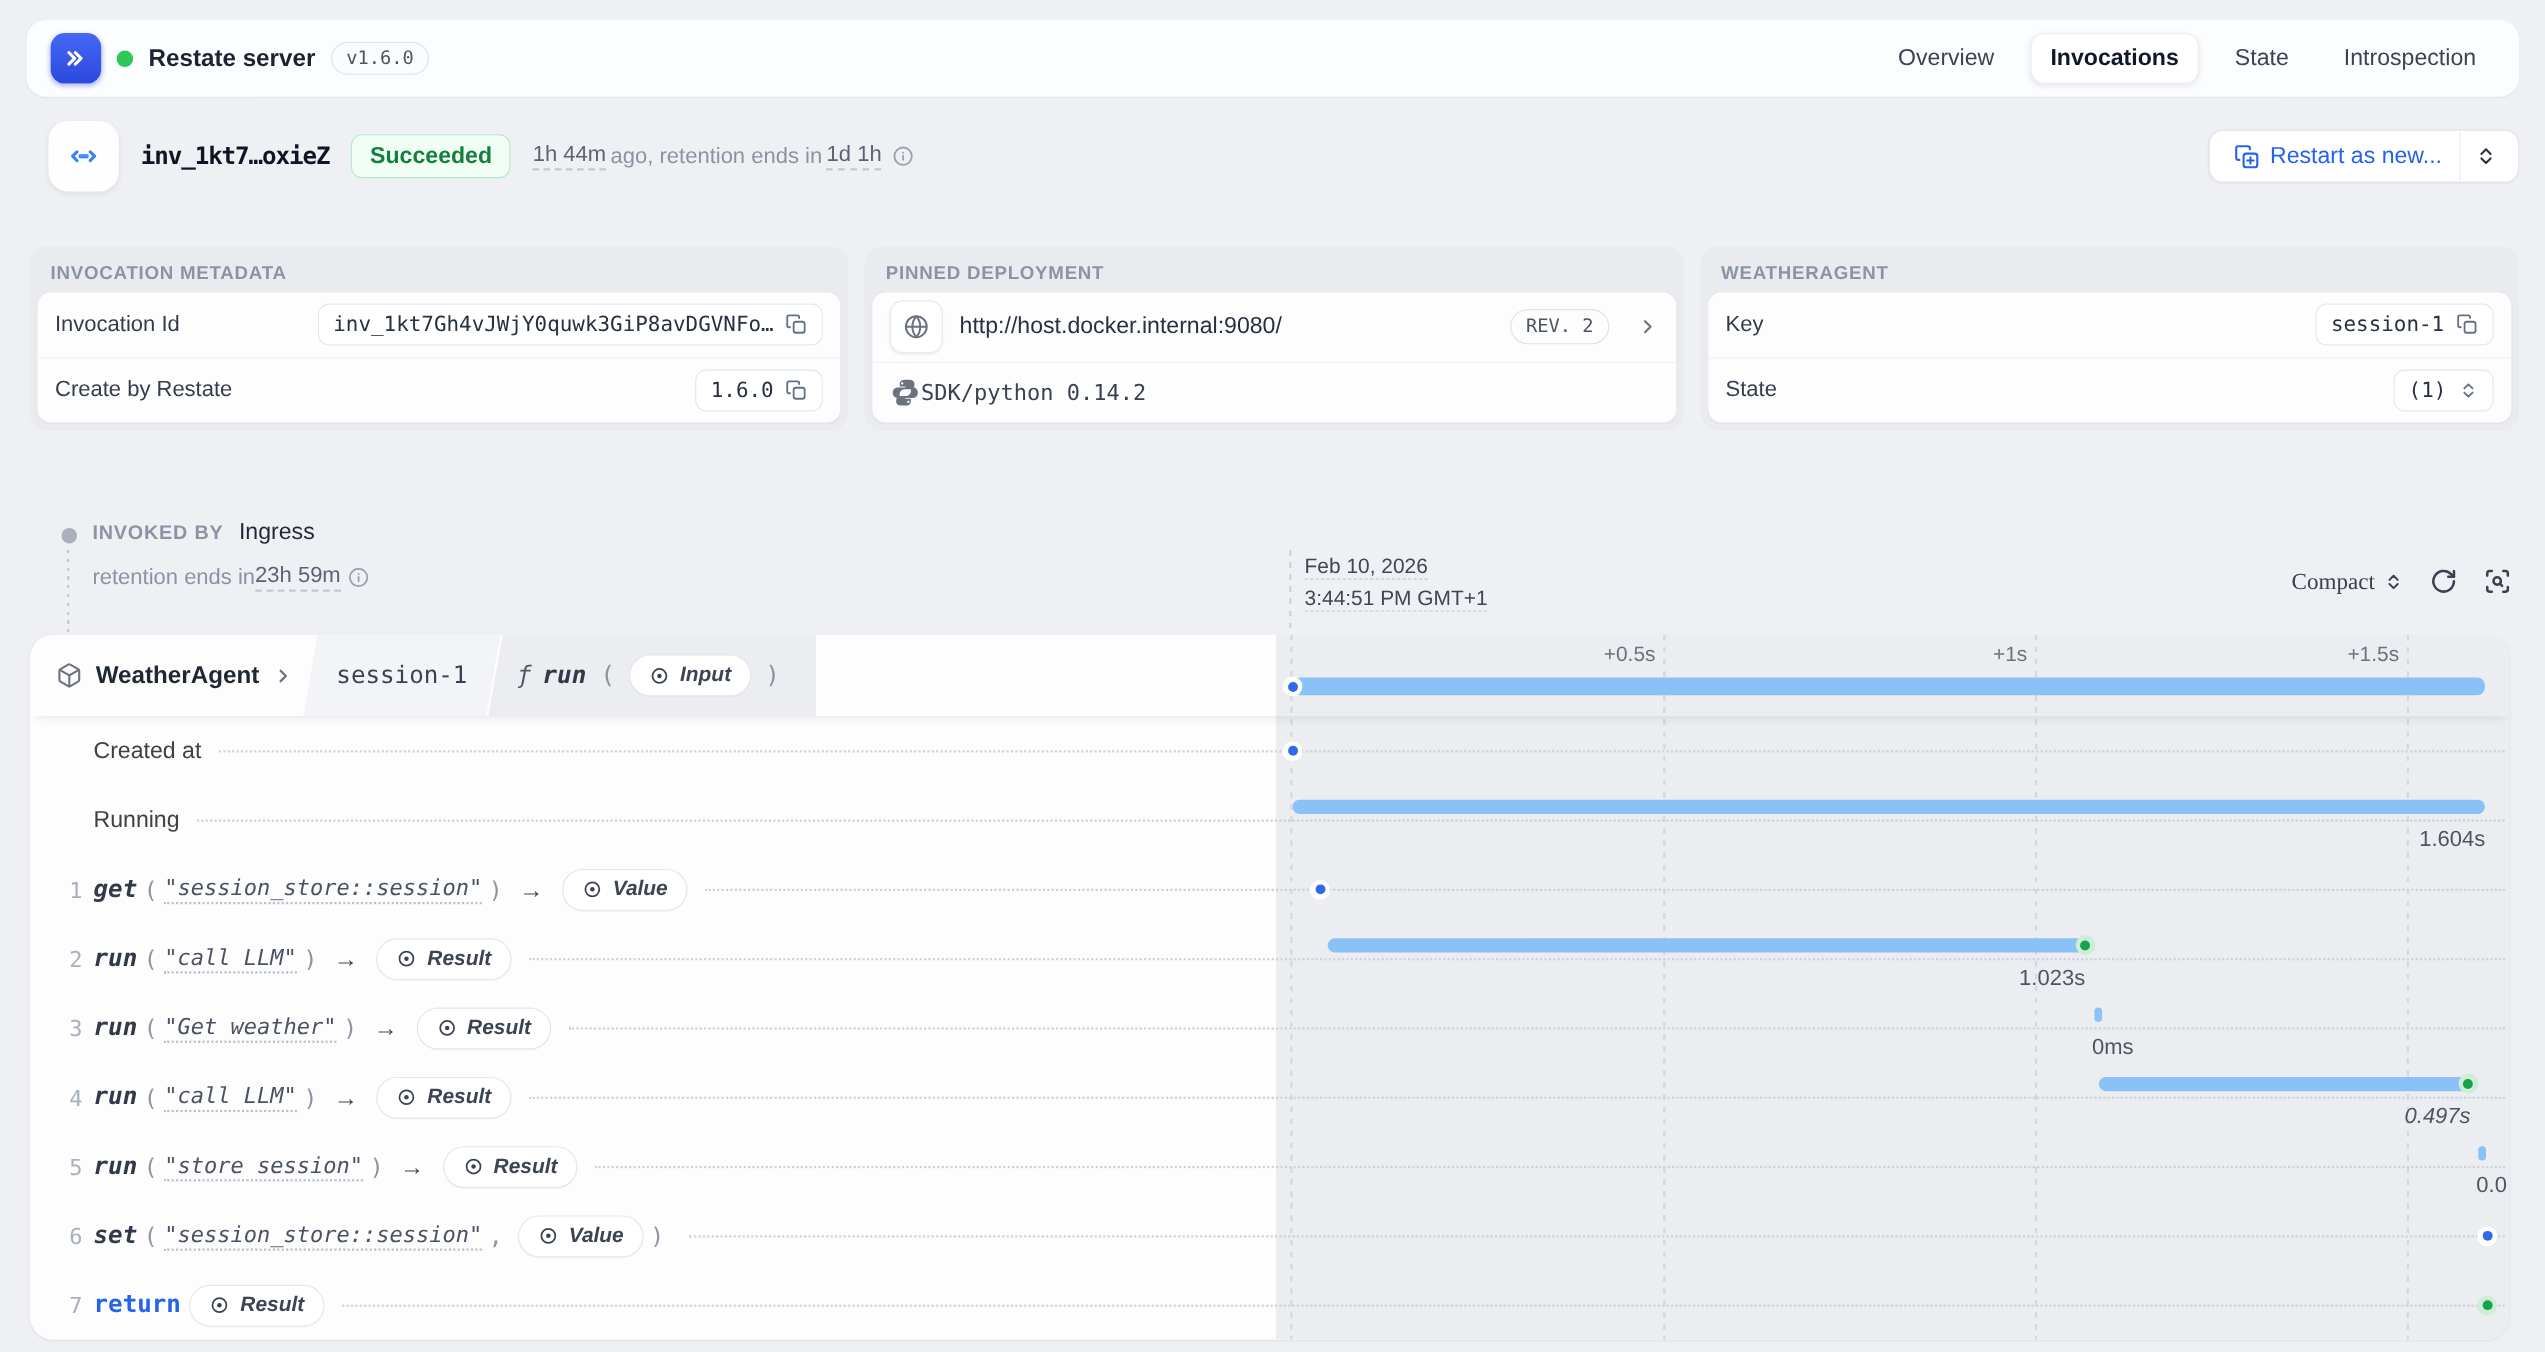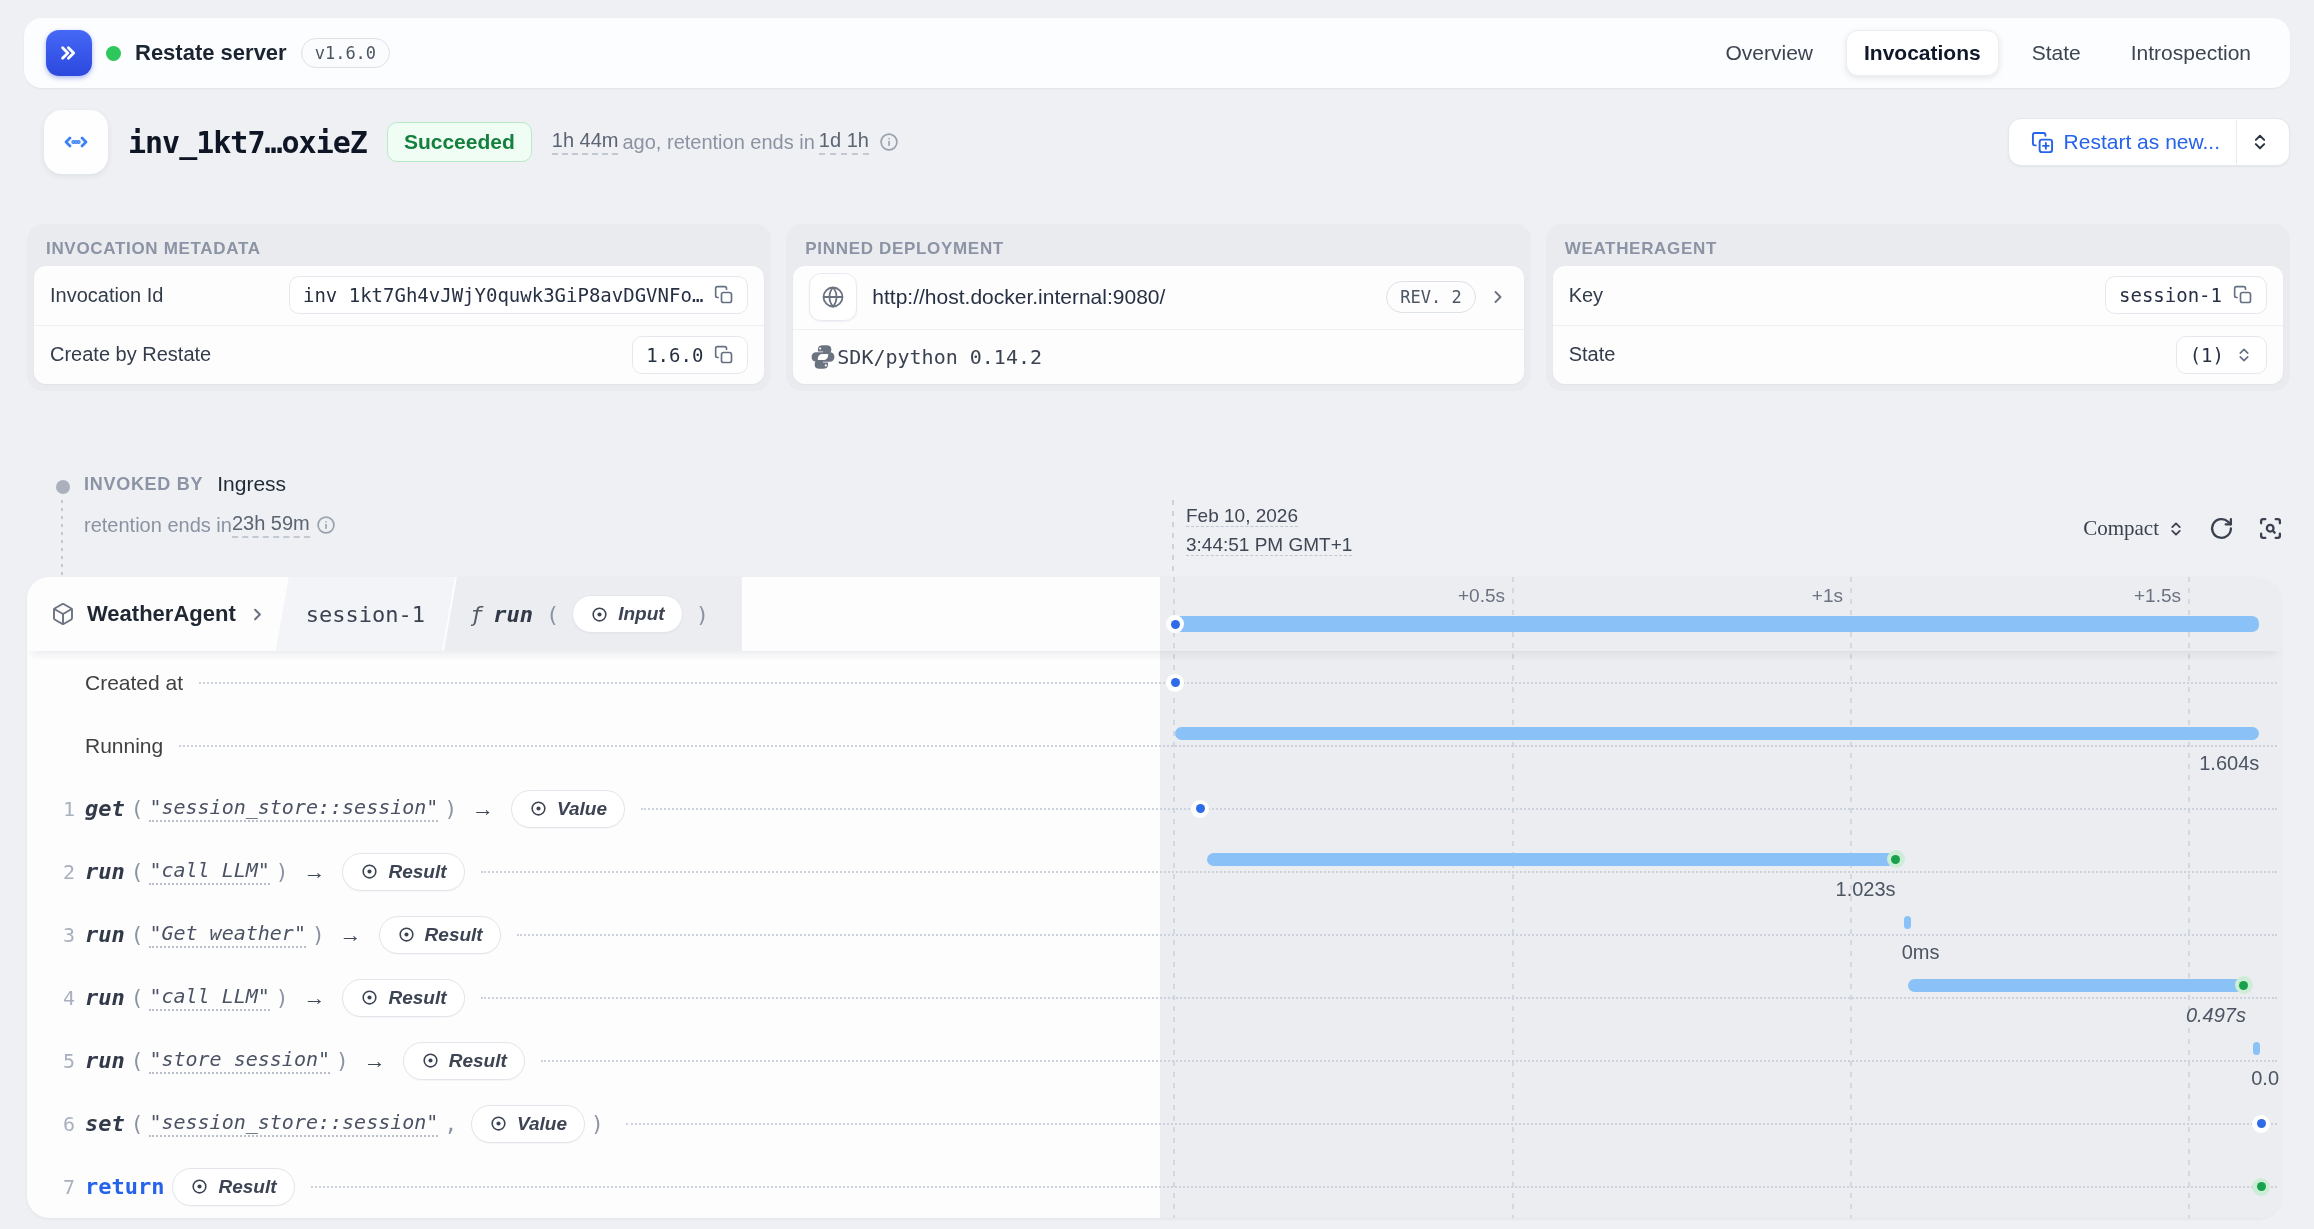--- a/index.html
+++ b/index.html
@@ -20,21 +20,21 @@
              border:1.5px solid #dde1e8;border-radius:999px;padding:4px 13px;}
   .appbar-tabs{margin-left:auto;display:flex;align-items:center;gap:16px;}
   .appbar-tab{font-size:21px;color:#3c4452;padding:10px 17px;border-radius:12px;cursor:pointer;white-space:nowrap;}
   .appbar-tab.active{background:#fff;border:1px solid #eceef2;box-shadow:0 2px 6px rgba(16,24,40,.10);
                      color:#0f172a;font-weight:600;}
 
   
   .inv-row{position:absolute;left:44px;top:108px;right:24px;height:68px;display:flex;align-items:center;gap:20px;}
   .inv-icon-box{width:64px;height:64px;border-radius:18px;background:#fefefe;
                 box-shadow:0 2px 6px rgba(16,24,40,.07);display:grid;place-items:center;color:#3b82f6;}
-  .inv-title{font-family:"DejaVu Sans Mono",monospace;font-size:30px;font-weight:700;color:#0e1524;letter-spacing:-1px;}
+  .inv-title{font-family:"DejaVu Sans Mono",monospace;font-size:22px;font-weight:700;color:#0e1524;letter-spacing:-1px;}
   .status-badge{font-size:21px;font-weight:600;color:var(--success-green);background:var(--success-bg);
                 border:1.5px solid #b9e8c8;border-radius:10px;padding:7px 16px;}
   .inv-meta{font-size:20px;color:#8b93a3;display:flex;align-items:center;gap:4px;}
   .dash-underline{color:#5b6473;border-bottom:2px dashed #c3c9d3;padding-bottom:1px;cursor:help;}
   .info-ic{color:#9aa2b0;margin-left:6px;}
   .restart-btn{margin-left:auto;height:48px;background:#fff;border:1px solid #e4e7ed;border-radius:13px;
                box-shadow:0 1px 2px rgba(16,24,40,.05);display:flex;align-items:center;overflow:hidden;cursor:pointer;}
   .restart-main{display:flex;align-items:center;gap:10px;padding:0 16px;color:var(--accent-blue);
                 font-size:21px;font-weight:500;height:100%;}
   .restart-split{width:46px;height:100%;border-left:1px solid #e8eaef;display:grid;place-items:center;color:#2b3342;}
@@ -237,21 +237,21 @@
         <div class="card-row" style="flex:1.15;">
           <span class="dep-row-main">
             <span class="globe-box">
                 <svg width="24" height="24" viewBox="0 0 24 24" fill="none" stroke="currentColor" stroke-width="1.8">
                   <circle cx="12" cy="12" r="9.5"></circle>
                   <path d="M12 2.5a14.5 14.5 0 0 0 0 19 14.5 14.5 0 0 0 0-19M2.5 12h19"></path>
                 </svg>
               </span>
             <span class="dep-url">http://host.docker.internal:9080/</span>
           </span>
-          <span style="display:flex;align-items:center;gap:12px;">
+          <span style="display:flex;align-items:center;gap:25px;">
             <span class="rev-pill">REV. 2</span>
             <span style="color:#6b7280;">
                 <svg width="20" height="20" viewBox="0 0 24 24" fill="none" stroke="currentColor" stroke-width="2.3" stroke-linecap="round" stroke-linejoin="round">
                   <path d="m9 18 6-6-6-6"></path>
                 </svg>
               </span>
           </span>
         </div>
         <div class="card-row">
           <span class="sdk-row">

